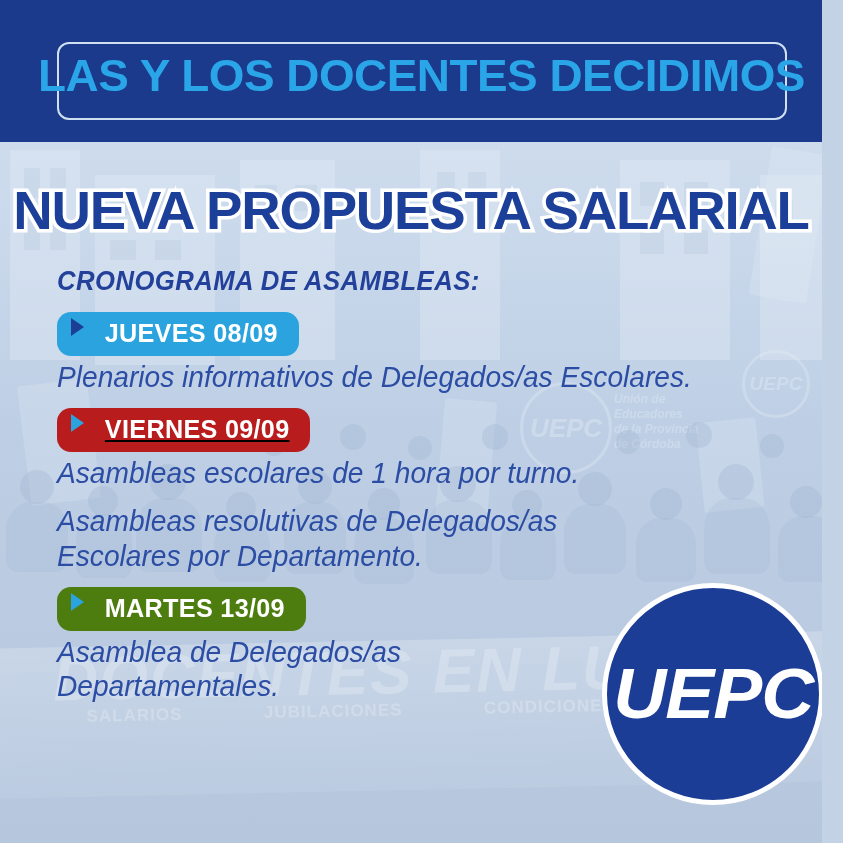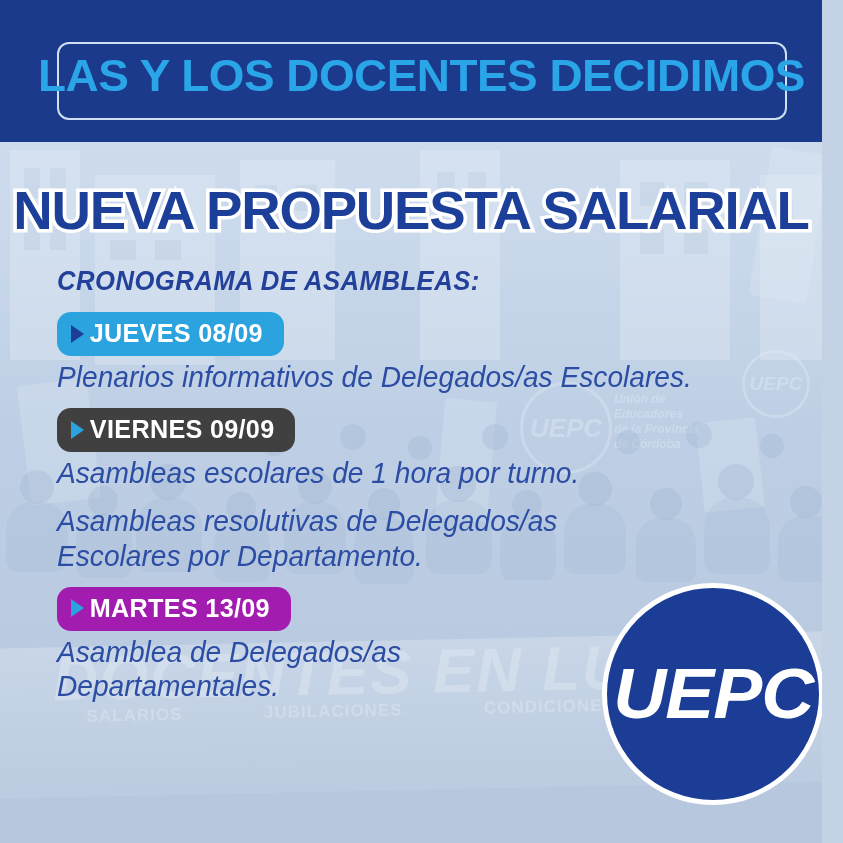--- a/index.html
+++ b/index.html
@@ -108,21 +108,21 @@
     color:#23419a;
     white-space:nowrap;
     transform:scaleX(.95);
     transform-origin:left center;
   }
 
   
   .sched{position:absolute;left:57px;top:312px;width:760px;}
   .item{position:relative;margin-bottom:14px;}
   .badge{
-    display:inline-flex;align-items:center;gap:3px;
+    display:inline-flex;align-items:flex-start;gap:18px;
     border-radius:14px;
     padding:6px 18px 7px 14px;
     white-space:nowrap;
   }
   .tri{
     width:0;height:0;
     border-left:13px solid currentColor;
     border-top:9px solid transparent;
     border-bottom:9px solid transparent;
     flex:none;
@@ -259,34 +259,34 @@
 
     <div class="item">
       <div class="badge" style="background:#2aa3de;">
         <span class="tri" style="color:#1c3f94;"></span>
         <span class="badge-label">JUEVES 08/09</span>
       </div>
       <div class="desc">Plenarios informativos de Delegados/as Escolares.</div>
     </div>
 
     <div class="item">
-      <div class="badge" style="background:#404040;">
+      <div class="badge" style="background:#b91c1c;text-decoration:underline;">
         <span class="tri" style="color:#2aa3de;"></span>
         <span class="badge-label">VIERNES 09/09</span>
       </div>
       <div class="desc">Asambleas escolares de 1 hora por turno.</div>
     </div>
 
     <div class="item">
       <div class="desc">Asambleas resolutivas de Delegados/as
 Escolares por Departamento.</div>
     </div>
 
     <div class="item">
-      <div class="badge" style="background:#a21caf;">
+      <div class="badge" style="background:#4d7c0f;">
         <span class="tri" style="color:#2aa3de;"></span>
         <span class="badge-label">MARTES 13/09</span>
       </div>
       <div class="desc">Asamblea de Delegados/as
 Departamentales.</div>
     </div>
 
   </div>
 
   <div class="logo">

